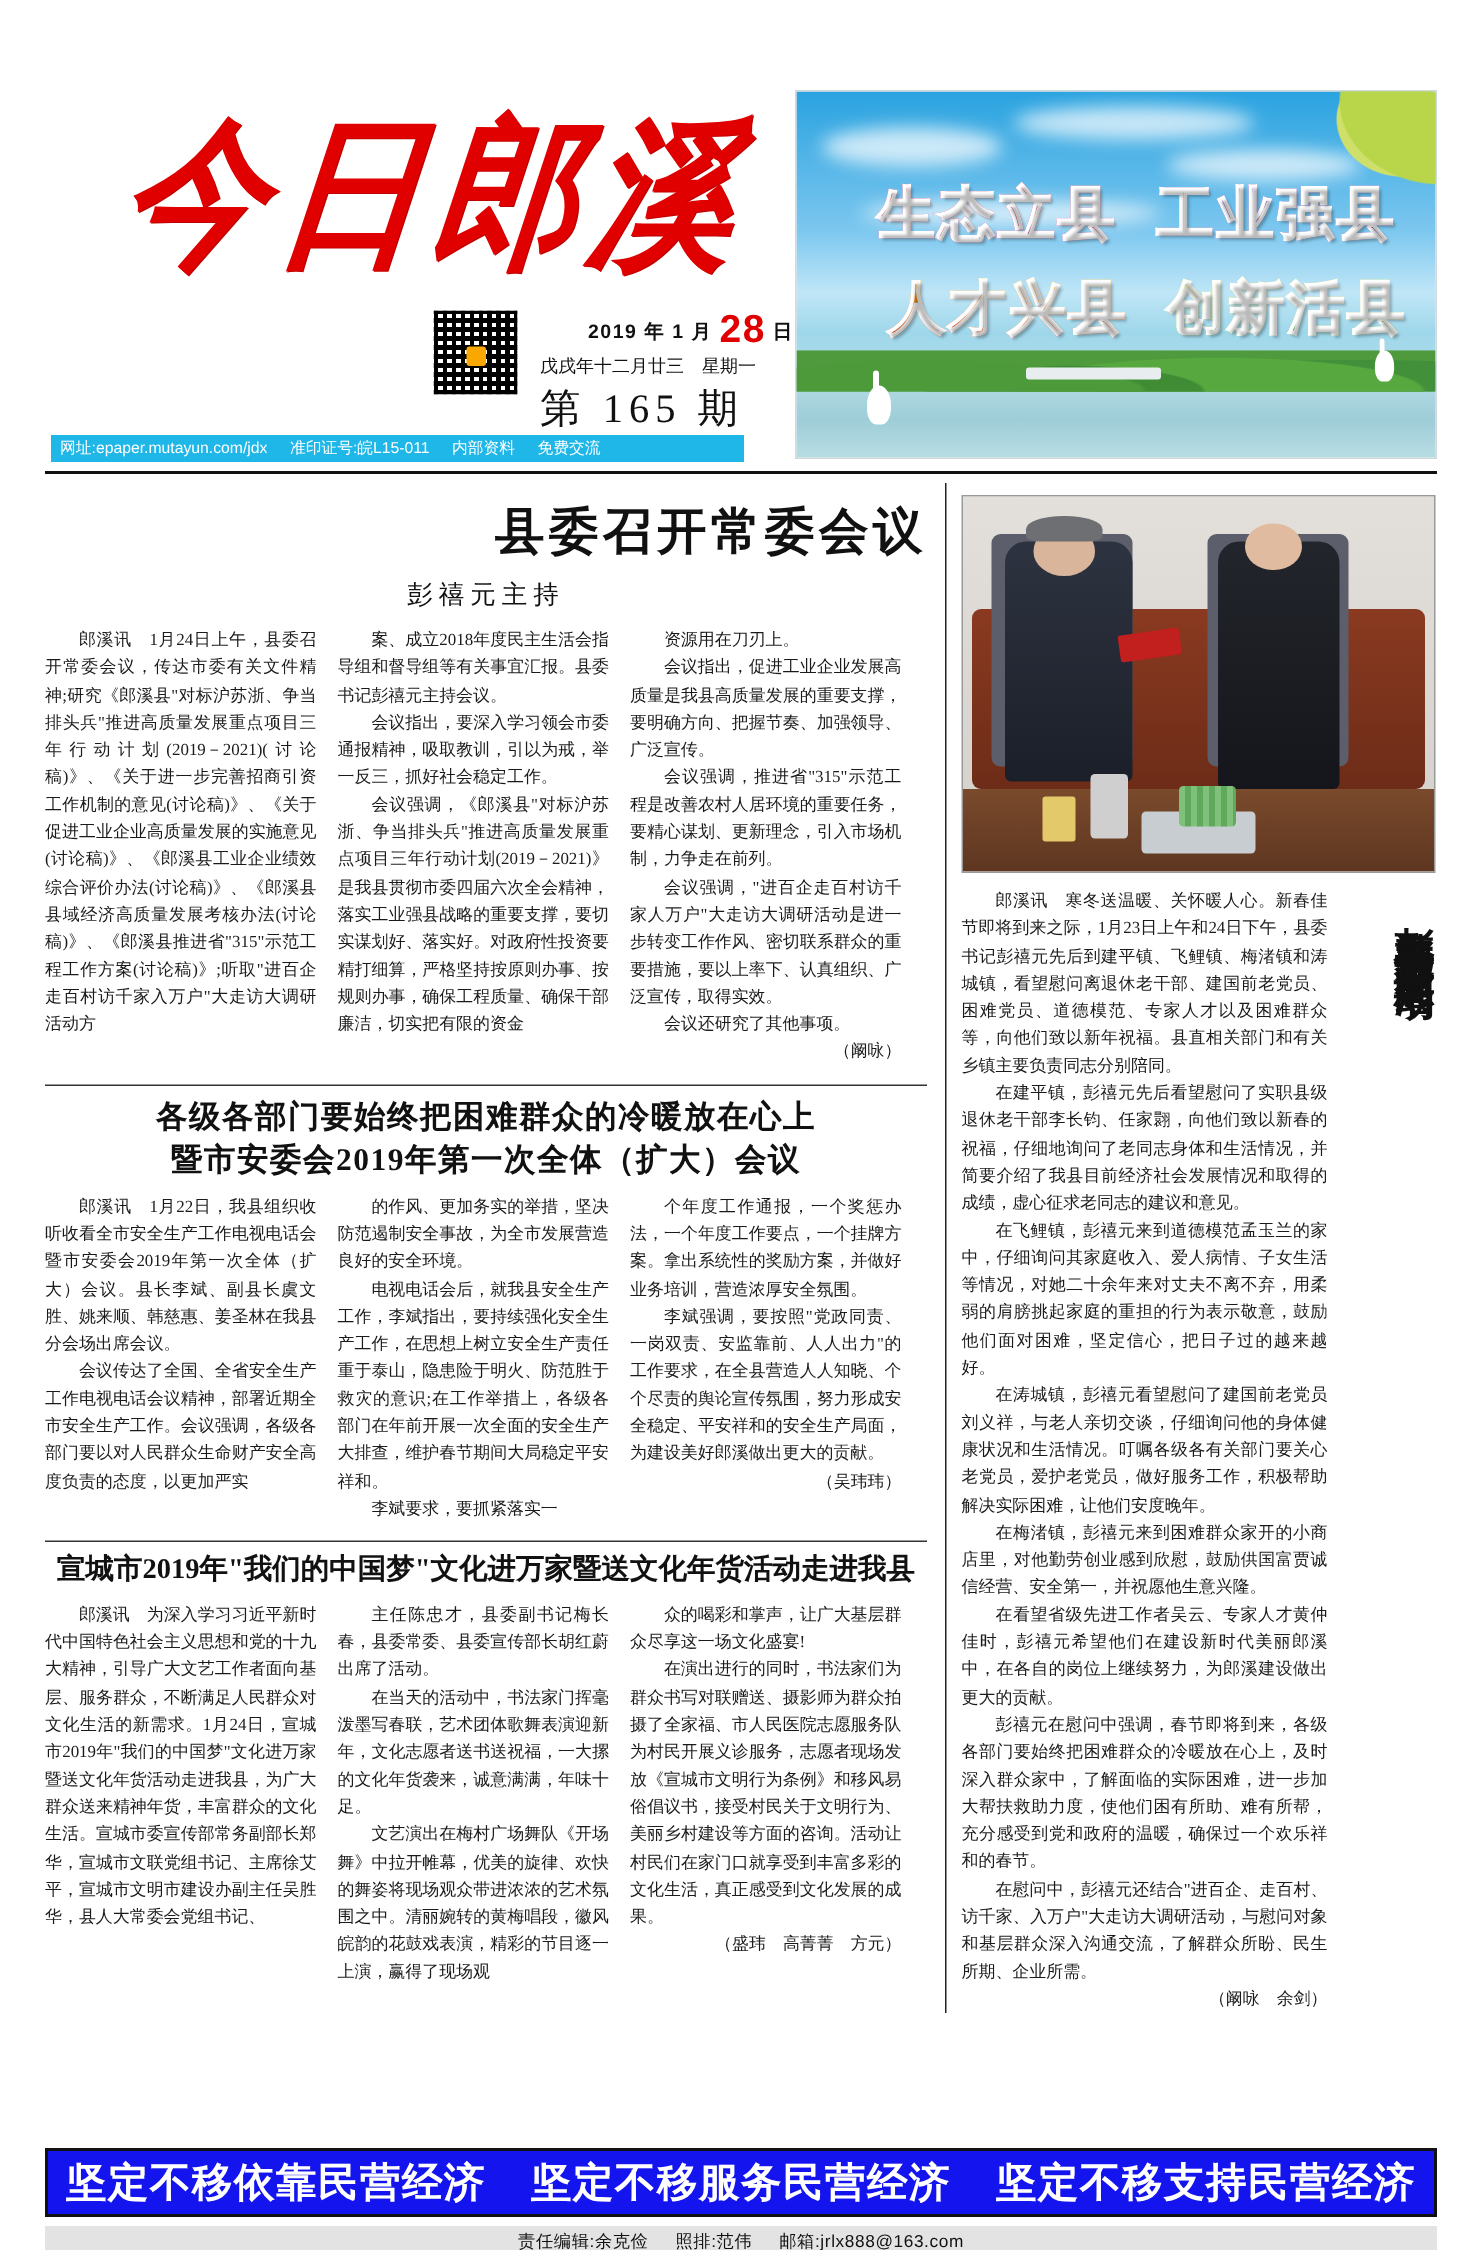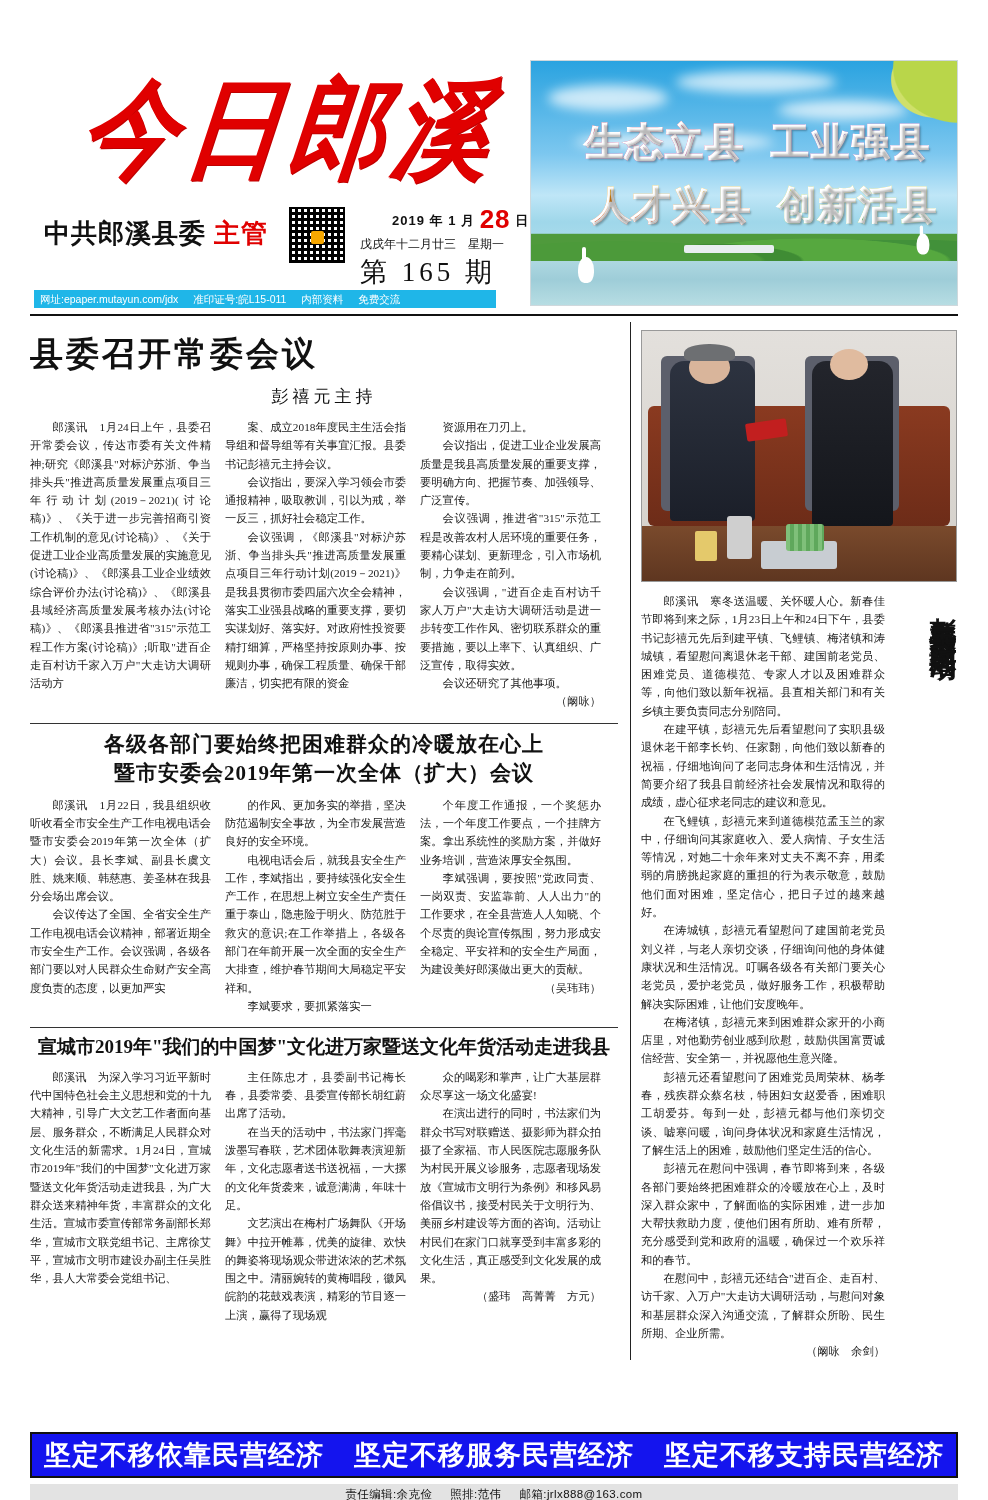--- a/index.html
+++ b/index.html
@@ -108,21 +108,21 @@
 
   .rule-thick { margin: 6px 30px 0 30px; border-top: 2px solid #111; }
 
   
   .content { position:relative; margin: 0 30px; display:flex; gap: 0; }
   .left-col { width: 600px; padding-right: 12px; }
   .vsep { width:1px; background:#222; margin: 6px 10px 0 0; }
   .right-col { width: 316px; }
 
   .headline1 {
-    text-align:left; font-size: 33px; font-weight: 700; letter-spacing: 3px;
+    text-align:right; font-size: 33px; font-weight: 700; letter-spacing: 3px;
     margin: 16px 0 0 0; font-family:Liberation Mono, monospace;
   }
   .subhead1 { text-align:center; font-size: 17px; letter-spacing: 4px; margin: 8px 0 10px 0; }
 
   .headline2 {
     text-align:center; font-size: 21px; font-weight:700; line-height: 1.38;
     letter-spacing: 1px; margin: 6px 0 8px 0;
     font-family:"Liberation Serif","DejaVu Serif",serif;
   }
   .headline3 {
@@ -207,23 +207,20 @@
 <body>
 
 <div class="page">
 
   <div class="masthead">
     <div class="mh-left">
       <div class="logo-wrap">
         <div class="logo">今日郎溪</div>
       </div>
       <div class="mh-row2">
-        <div class="supervisor">
-          <span>中共郎溪县委</span><span class="red">主管</span>
-        </div>
         <div class="qr"></div>
         <div class="dateblock">
           <div class="dl1">
             <span>2019 年  1 月</span>
             <span class="bigday">28</span>
             <span>日</span>
           </div>
           <div class="dl2">戊戌年十二月廿三　星期一</div>
           <div class="dl3">第 165 期</div>
           <div class="dl4">（总第1493期）</div>
@@ -358,21 +355,21 @@
         <div class="ph-plant"></div>
       </div>
 
       <div class="right-flow">
         <div class="rtext body-text">
           <p>郎溪讯　寒冬送温暖、关怀暖人心。新春佳节即将到来之际，1月23日上午和24日下午，县委书记彭禧元先后到建平镇、飞鲤镇、梅渚镇和涛城镇，看望慰问离退休老干部、建国前老党员、困难党员、道德模范、专家人才以及困难群众等，向他们致以新年祝福。县直相关部门和有关乡镇主要负责同志分别陪同。</p>
           <p>在建平镇，彭禧元先后看望慰问了实职县级退休老干部李长钧、任家翾，向他们致以新春的祝福，仔细地询问了老同志身体和生活情况，并简要介绍了我县目前经济社会发展情况和取得的成绩，虚心征求老同志的建议和意见。</p>
           <p>在飞鲤镇，彭禧元来到道德模范孟玉兰的家中，仔细询问其家庭收入、爱人病情、子女生活等情况，对她二十余年来对丈夫不离不弃，用柔弱的肩膀挑起家庭的重担的行为表示敬意，鼓励他们面对困难，坚定信心，把日子过的越来越好。</p>
           <p>在涛城镇，彭禧元看望慰问了建国前老党员刘义祥，与老人亲切交谈，仔细询问他的身体健康状况和生活情况。叮嘱各级各有关部门要关心老党员，爱护老党员，做好服务工作，积极帮助解决实际困难，让他们安度晚年。</p>
           <p>在梅渚镇，彭禧元来到困难群众家开的小商店里，对他勤劳创业感到欣慰，鼓励供国富贾诚信经营、安全第一，并祝愿他生意兴隆。</p>
-          <p>彭禧元还看望慰问了困难党员周荣林、杨孝春，残疾群众蔡名枝，特困妇女赵爱香，困难职工胡爱芬。每到一处，彭禧元都与他们亲切交谈、嘘寒问暖，询问身体状况和家庭生活情况，了解生活上的困难，鼓励他们坚定生活的信心。</p>
+          <p>在看望省级先进工作者吴云、专家人才黄仲佳时，彭禧元希望他们在建设新时代美丽郎溪中，在各自的岗位上继续努力，为郎溪建设做出更大的贡献。</p>
           <p>彭禧元在慰问中强调，春节即将到来，各级各部门要始终把困难群众的冷暖放在心上，及时深入群众家中，了解面临的实际困难，进一步加大帮扶救助力度，使他们困有所助、难有所帮，充分感受到党和政府的温暖，确保过一个欢乐祥和的春节。</p>
           <p>在慰问中，彭禧元还结合"进百企、走百村、访千家、入万户"大走访大调研活动，与慰问对象和基层群众深入沟通交流，了解群众所盼、民生所期、企业所需。</p>
           <p class="byline">（阚咏　余剑）</p>
         </div>
         <div class="vtitle">彭禧元开展春节走访慰问活动</div>
       </div>
     </div>
   </div>
 
   <div class="bottom-banner">

